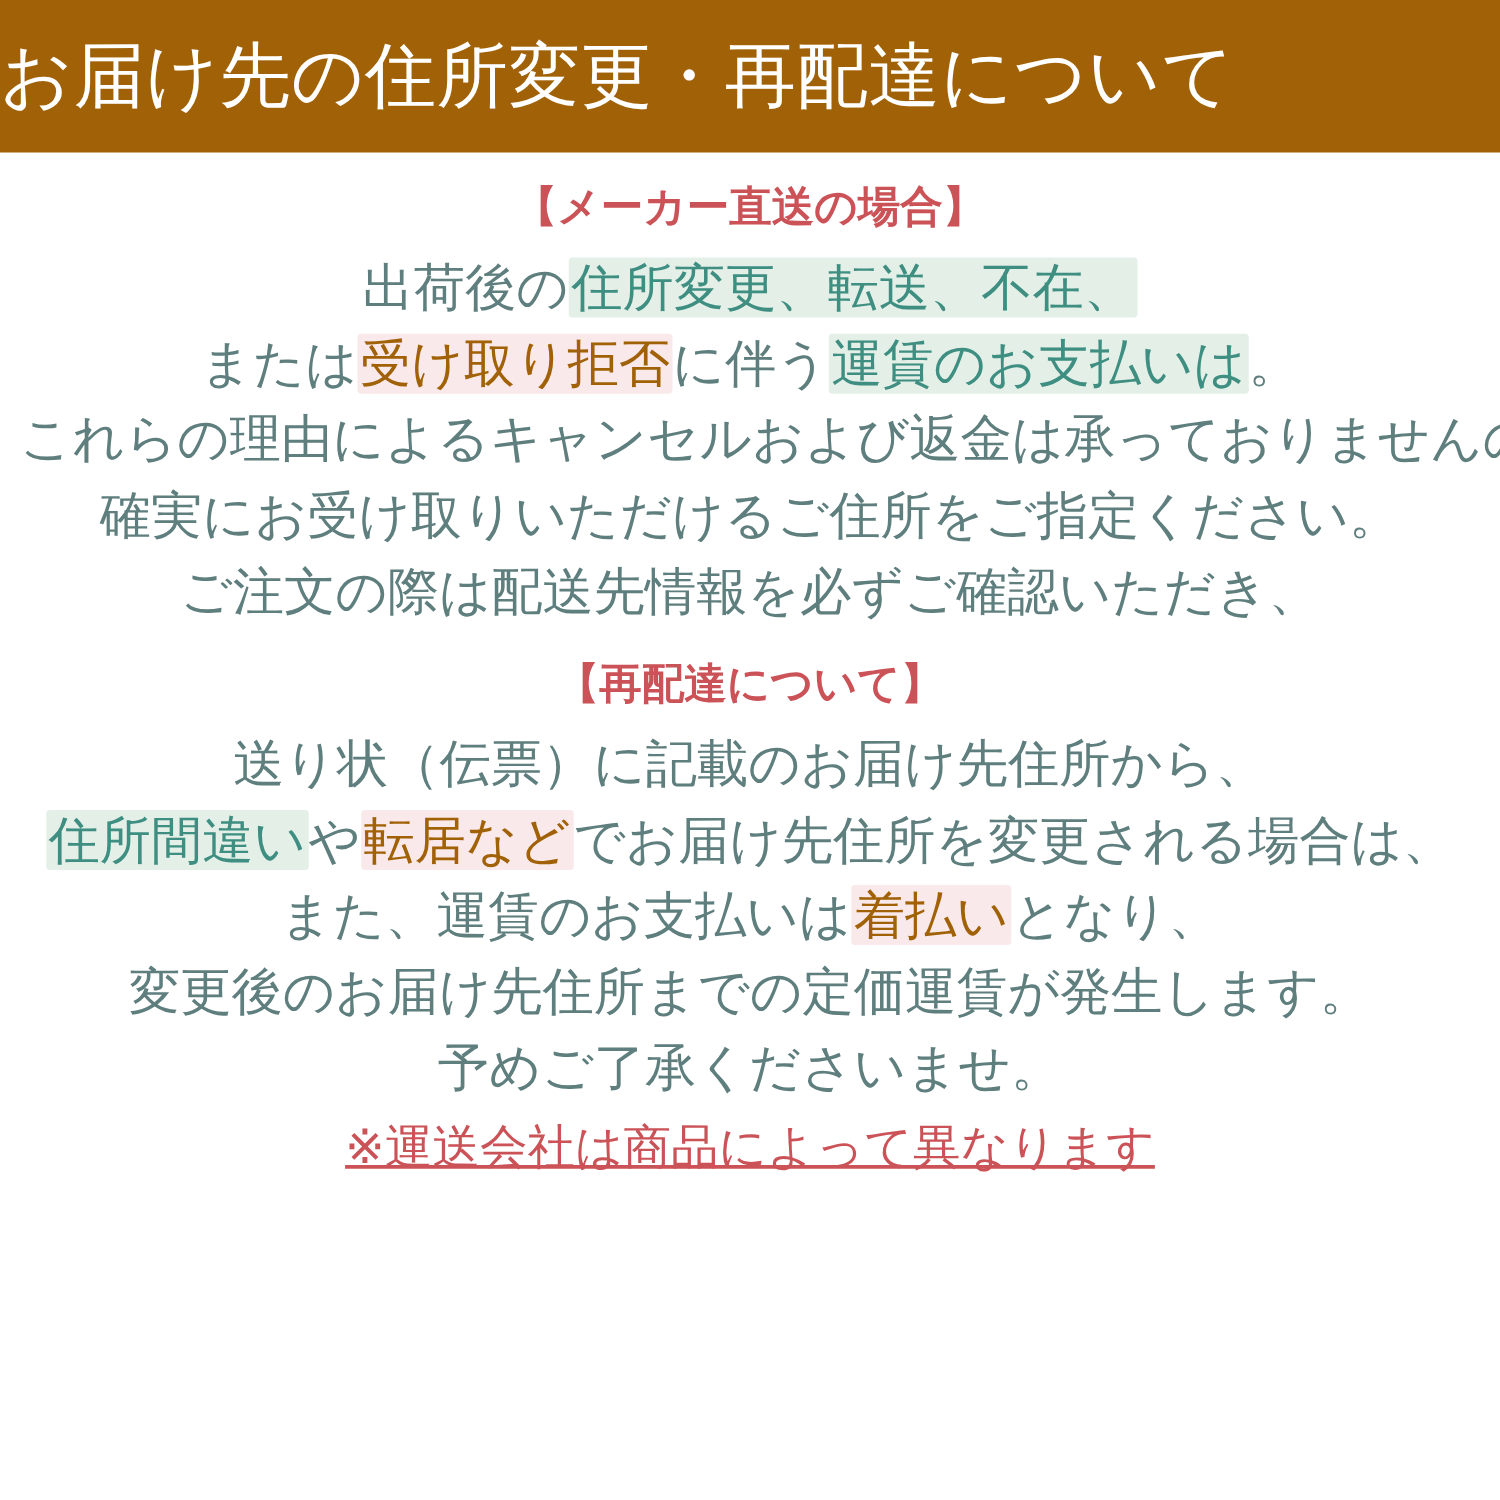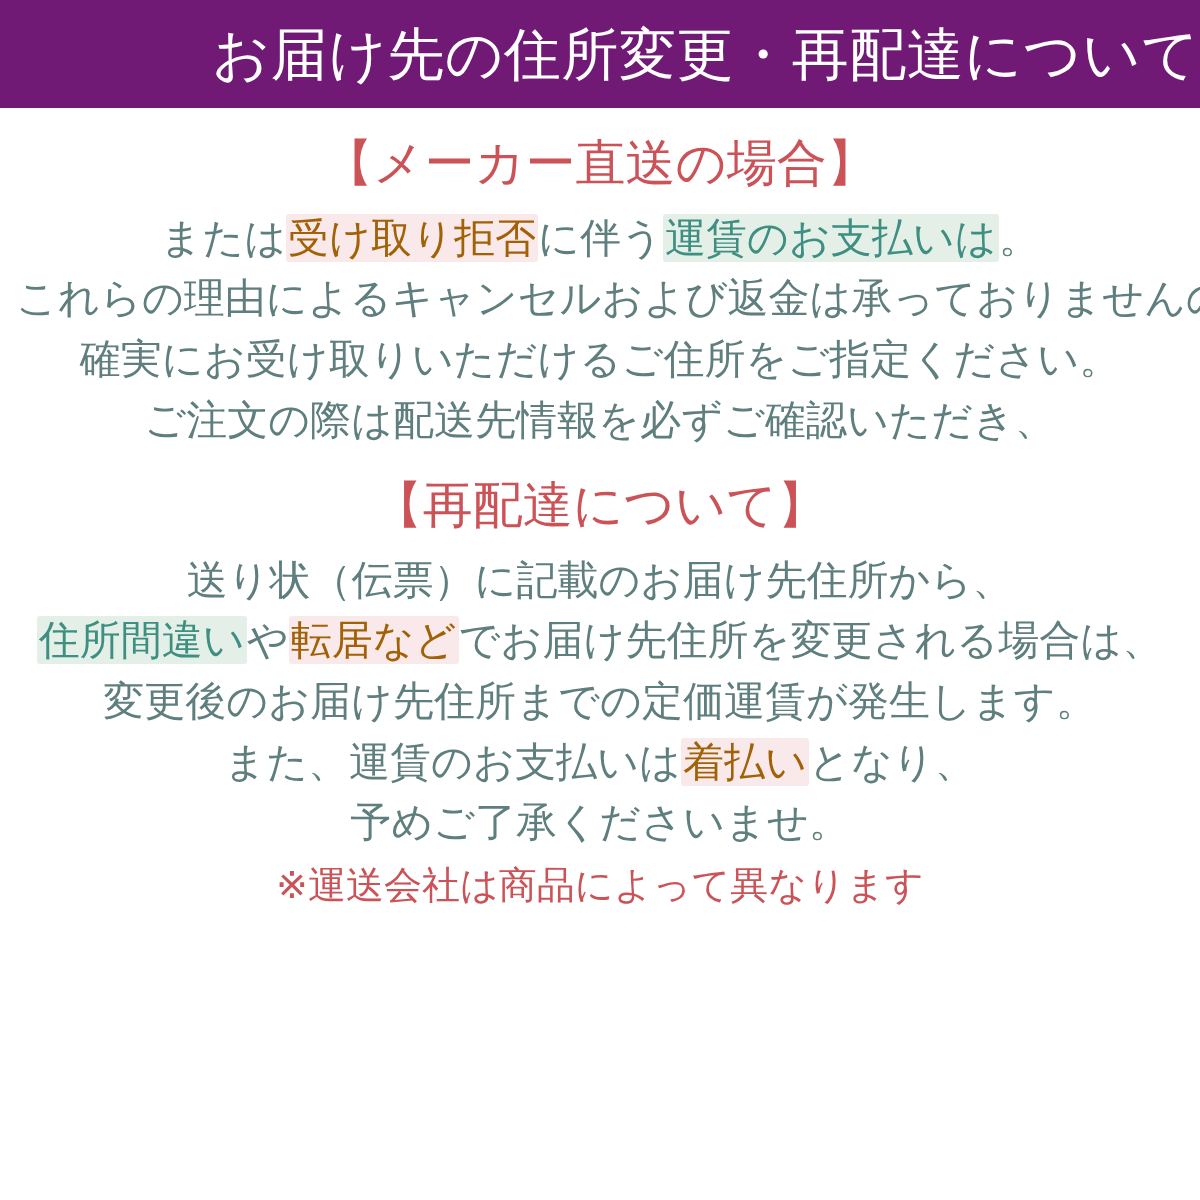--- a/index.html
+++ b/index.html
@@ -17,50 +17,50 @@
   .page {
     position: relative;
     width: 1200px;
     height: 1200px;
     box-sizing: border-box;
   }
 
   
   .header-band {
     width: 100%;
-    height: 108px;
-    background: #701a75;
+    height: 122px;
+    background: #a16207;
     display: flex;
     align-items: center;
-    justify-content: flex-end;
+    justify-content: flex-start;
     box-sizing: border-box;
   }
   .header-title {
     color: #ffffff;
     font-size: 57px;
     line-height: 1.1;
     letter-spacing: 0.01em;
     white-space: nowrap;
     font-weight: 400;
   }
 
   
   .content {
     padding: 0 16px;
     box-sizing: border-box;
     text-align: center;
   }
 
   .section-heading {
     color: #cb5358;
-    font-size: 50px;
+    font-size: 34px;
     line-height: 1.35;
     margin: 22px 0 10px 0;
     white-space: nowrap;
-    font-weight: 400;
+    font-weight: 700;
   }
 
   .para {
     color: #5f7f7e;
     font-size: 41px;
     line-height: 1.48;
     margin: 0;
     white-space: nowrap;
     font-weight: 400;
   }
@@ -80,36 +80,40 @@
   }
   .plain-green {
     color: #5f7f7e;
   }
   .note-red {
     color: #cb5358;
     font-size: 38px;
     line-height: 1.4;
     margin: 6px 0 4px 0;
     white-space: nowrap;
+    text-decoration: underline;
   }
 </style>
 </head>
 <body>
 
 <div class="page">
 
   <div class="header-band">
     <div class="header-title">お届け先の住所変更・再配達について</div>
   </div>
 
   <div class="content">
 
     <div class="section">
       <div class="section-heading">【メーカー直送の場合】</div>
 
+      <p class="para">
+        <span class="plain-green">出荷後の</span><span class="hl-green">住所変更、転送、不在、</span>
+      </p>
 
       <p class="para">
         <span class="plain-green">または</span><span class="hl-pink">受け取り拒否</span><span class="plain-green">に伴う</span><span class="hl-green">運賃のお支払いは</span><span class="plain-green">。</span>
       </p>
 
       <p class="para">
         <span class="plain-green">これらの理由によるキャンセルおよび返金は承っておりませんので、</span>
       </p>
 
       <p class="para">
@@ -126,25 +130,25 @@
 
       <p class="para">
         <span class="plain-green">送り状（伝票）に記載のお届け先住所から、</span>
       </p>
 
       <p class="para">
         <span class="hl-green">住所間違い</span><span class="plain-green">や</span><span class="hl-pink">転居など</span><span class="plain-green">でお届け先住所を変更される場合は、</span>
       </p>
 
       <p class="para">
-        <span class="plain-green">変更後のお届け先住所までの定価運賃が発生します。</span>
+        <span class="plain-green">また、運賃のお支払いは</span><span class="hl-pink">着払い</span><span class="plain-green">となり、</span>
       </p>
 
       <p class="para">
-        <span class="plain-green">また、運賃のお支払いは</span><span class="hl-pink">着払い</span><span class="plain-green">となり、</span>
+        <span class="plain-green">変更後のお届け先住所までの定価運賃が発生します。</span>
       </p>
 
 
       <p class="para">
         <span class="plain-green">予めご了承くださいませ。</span>
       </p>
     </div>
 
     <p class="note-red">※運送会社は商品によって異なります</p>
 

